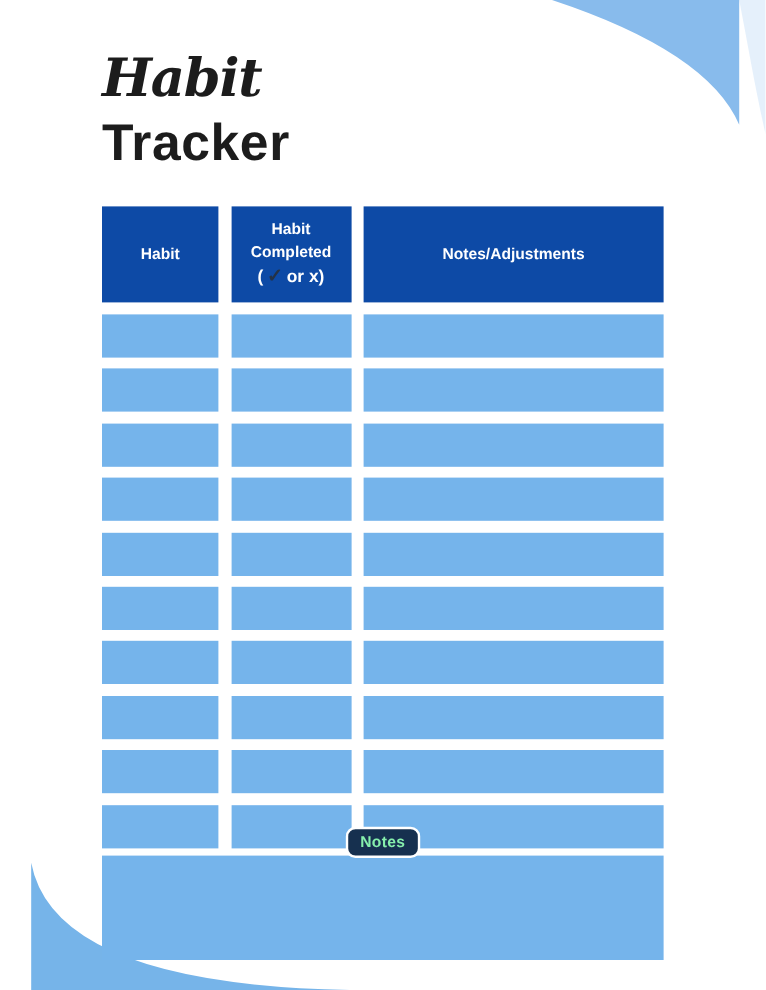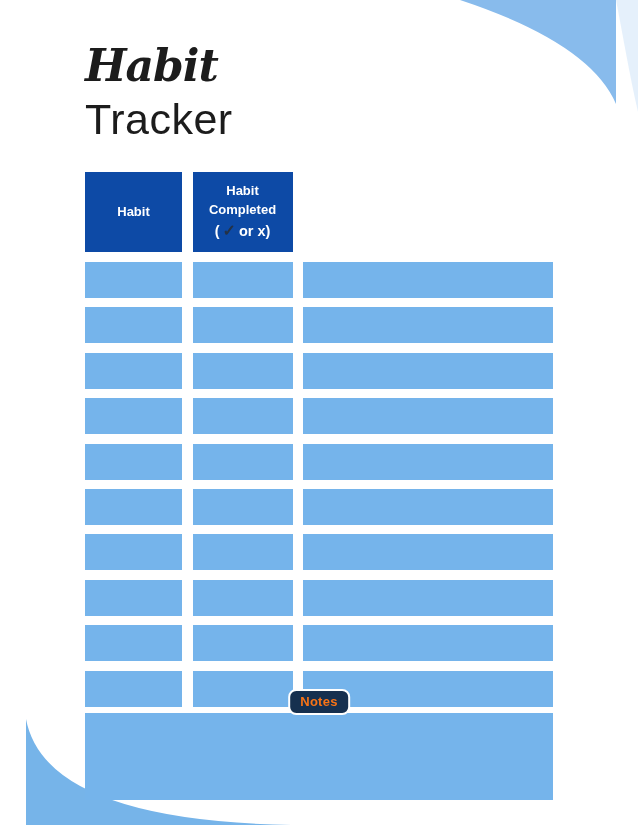--- a/index.html
+++ b/index.html
@@ -18,21 +18,21 @@
     font-style:italic;
     font-weight:bold;
     font-size:44px;
     line-height:1.0;
     color:var(--title-color);
     letter-spacing:-1px;
   }
   .title-main{
     font-family:"Liberation Sans", sans-serif;
     font-size:43px;
-    font-weight:400;
+    font-weight:700;
     color:var(--title-color);
     line-height:1.0;
     margin-top:10px;
     letter-spacing:0.5px;
   }
 
   
   .tracker-table{position:absolute;left:85px;top:172px;width:468px;z-index:1;}
   .grid-row{display:grid;grid-template-columns:97px 100px 250px;column-gap:10.5px;}
   .head-cell{
@@ -47,21 +47,21 @@
   #rows .grid-row{margin-bottom:9.4px;}
   #rows .grid-row:last-child{margin-bottom:0;}
   .body-cell{background:var(--cell-blue);height:36px;}
   
   .notes-area{
     margin-top:6.2px;height:87px;background:var(--cell-blue);
   }
   .notes-badge{
     position:absolute;left:50%;top:517px;transform:translateX(-50%);
     background:var(--badge-navy);
-    color:#f97316;font-size:13px;font-weight:bold;
+    color:#86efac;font-size:13px;font-weight:bold;
     padding:3px 10px 4px 10px;border-radius:8px;border:2.5px solid #ffffff;
     z-index:3;letter-spacing:0.3px;
   }
 </style>
 </head>
 <body style="--header-blue: #0d4aa6; --cell-blue: #75b4eb; --badge-navy: #16304f; --check-dark: #243246; --title-color: #1c1c1c;">
 
 <svg class="corner-svg" viewBox="0 0 638 825" xmlns="http://www.w3.org/2000/svg">
   <path d="M616 0 H638 V112 C629 72 623 36 616 0 Z" fill="#cfe4f8" opacity="0.55"></path>
   <path d="M460 0 H616 V104 Q590 43 460 0 Z" fill="#88bbec"></path>
@@ -80,20 +80,23 @@
       <span>Habit</span>
     </div>
     <div class="head-cell">
       <span>Habit</span>
       <span>Completed</span>
       <span class="sub-line">
         <span>(</span>
         <span class="check-glyph">✓</span>
         <span>or x)</span>
       </span>
+    </div>
+    <div class="head-cell">
+      <span>Notes/Adjustments</span>
     </div>
   </div>
 
   <div id="rows">
       <div class="grid-row">
         <div class="body-cell"></div>
         <div class="body-cell"></div>
         <div class="body-cell"></div>
       </div>
       <div class="grid-row">

